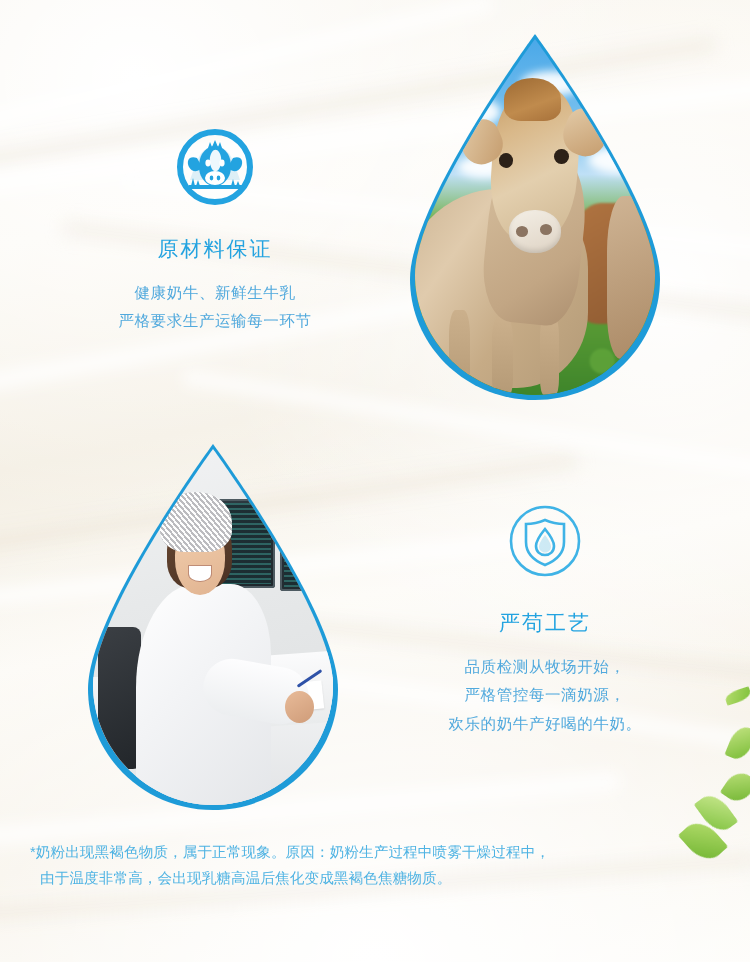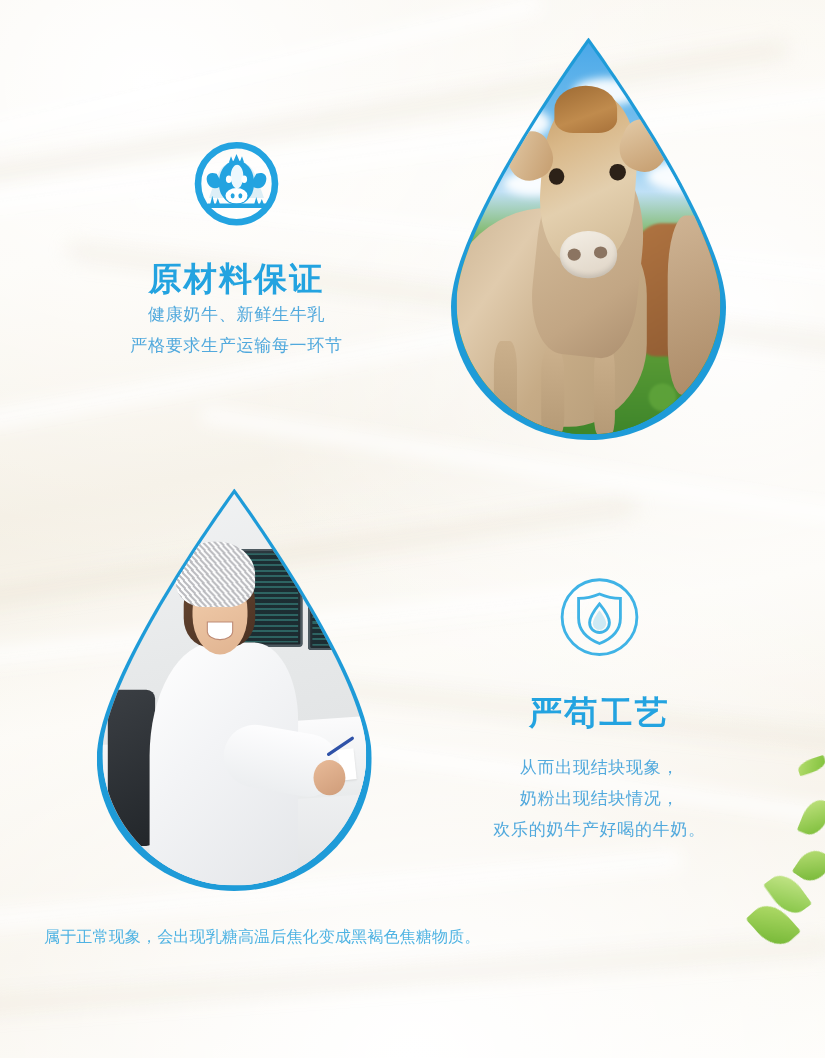--- a/index.html
+++ b/index.html
@@ -212,21 +212,21 @@
   .lab-chair{
     position:absolute; left:2%; top:50%; width:18%; height:40%;
     border-radius:8px;
     background:linear-gradient(150deg,#3b3f44,#22262a);
   }
 
   
   .feature{ position:absolute; text-align:center; }
   .icon-circle{ margin:0 auto; display:block; }
   .feat-title{
-    font-size:30px; font-weight:bold; letter-spacing:2px;
+    font-size:21px; font-weight:normal; letter-spacing:2px;
     color:#23a3e0; line-height:1.2; white-space:nowrap;
   }
   .feat-sub{
     font-size:15.5px; color:#51a9dd; line-height:1.82; letter-spacing:.6px;
     white-space:nowrap;
   }
 
   
   .leaf{ position:absolute; border-radius:60% 8% 60% 8%; filter:blur(.5px); }
 
@@ -309,21 +309,21 @@
 
         <ellipse cx="39" cy="50" rx="10" ry="7" fill="#ffffff"></ellipse>
         <ellipse cx="35.5" cy="50" rx="1.8" ry="2.4" fill="#23a3e0"></ellipse>
         <ellipse cx="42.5" cy="50" rx="1.8" ry="2.4" fill="#23a3e0"></ellipse>
 
         <path d="M15 58 L17 50 L19 58 Z M20 58 L22 52 L24 58 Z M55 58 L57 51 L59 58 Z M60 58 L62 53 L64 58 Z" fill="#23a3e0"></path>
         <path d="M13 57 H66 V61 H13 Z" fill="#23a3e0"></path>
       </svg>
     </span>
     <div class="feat-title" style="margin-top:26px;">原材料保证</div>
-    <div class="feat-sub" style="">
+    <div class="feat-sub" style="margin-top:18px;">
       <div>健康奶牛、新鲜生牛乳</div>
       <div>严格要求生产运输每一环节</div>
     </div>
   </div>
 
   <div class="droplet" style="left:88px; top:444px; width:250px; height:366px;
               --clip: path('M125 0 C125 0 250 170 250 245 C250 312 194 366 125 366 C56 366 0 312 0 245 C0 170 125 0 125 0 Z');">
     <div class="ring"></div>
     <div class="photo" style="--clip: path('M120 0 C120 0 240 164 240 236 C240 300 186 356 120 356 C54 356 0 300 0 236 C0 164 120 0 120 0 Z');">
       <div class="lab-scene">
@@ -343,47 +343,48 @@
         <div class="lab-hand"></div>
         <div class="lab-pen"></div>
         <div class="lab-hair"></div>
         <div class="lab-face"></div>
         <div class="lab-smile"></div>
         <div class="lab-cap"></div>
       </div>
     </div>
   </div>
 
-  <div class="feature" style="left:360px; top:522px; width:370px;">
+  <div class="feature" style="left:360px; top:502px; width:370px;">
     <span class="icon-circle">
       <svg width="78" height="78" viewBox="0 0 78 78" aria-hidden="true">
         <circle cx="39" cy="39" r="34" fill="none" stroke="#3fb3e6" stroke-width="2.6"></circle>
         <path d="M39 18 C46 21 53 22 58 22 L58 40 C58 52 49 59 39 63 C29 59 20 52 20 40 L20 22 C25 22 32 21 39 18 Z" fill="none" stroke="#3fb3e6" stroke-width="2.6"></path>
         <path d="M39 27 C39 27 48 38 48 44 C48 49.5 44 53 39 53 C34 53 30 49.5 30 44 C30 38 39 27 39 27 Z" fill="none" stroke="#3fb3e6" stroke-width="2.6"></path>
         <path d="M39 33 C39 33 45 40.5 45 44.6 C45 48.2 42.3 50.6 39 50.6 C35.7 50.6 33 48.2 33 44.6 C33 40.5 39 33 39 33 Z" fill="#3fb3e6" opacity="0.25"></path>
       </svg>
     </span>
     <div class="feat-title" style="margin-top:26px;">严苟工艺</div>
     <div class="feat-sub" style="margin-top:18px;">
-      <div>从而出现结块现象，</div>
-      <div>奶粉出现结块情况，</div>
+      <div>品质检测从牧场开始，</div>
+      <div>严格管控每一滴奶源，</div>
       <div>欢乐的奶牛产好喝的牛奶。</div>
     </div>
   </div>
 
   <div>
     <div class="leaf" style="left:725px; top:690px; width:26px; height:12px; transform:rotate(-18deg);
                 background:linear-gradient(120deg,#b6dd6e,#7ec03a);"></div>
     <div class="leaf" style="left:730px; top:726px; width:22px; height:34px; transform:rotate(22deg);
                 background:linear-gradient(140deg,#c6e585,#76ba33);"></div>
     <div class="leaf" style="left:726px; top:772px; width:26px; height:30px; transform:rotate(34deg);
                 background:linear-gradient(140deg,#bfe27c,#6eb32f);"></div>
     <div class="leaf" style="left:696px; top:800px; width:40px; height:26px; transform:rotate(54deg);
                 background:linear-gradient(140deg,#cdea92,#7cc03c);"></div>
     <div class="leaf" style="left:682px; top:826px; width:42px; height:30px; transform:rotate(48deg);
                 background:linear-gradient(140deg,#b9e070,#6cb22e);"></div>
   </div>
 
   <div class="footnote">
-    <div class="ln indent">属于正常现象，会出现乳糖高温后焦化变成黑褐色焦糖物质。</div>
+    <div class="ln">*奶粉出现黑褐色物质，属于正常现象。原因：奶粉生产过程中喷雾干燥过程中，</div>
+    <div class="ln indent">由于温度非常高，会出现乳糖高温后焦化变成黑褐色焦糖物质。</div>
   </div>
 
 </div>
 
 </body></html>

